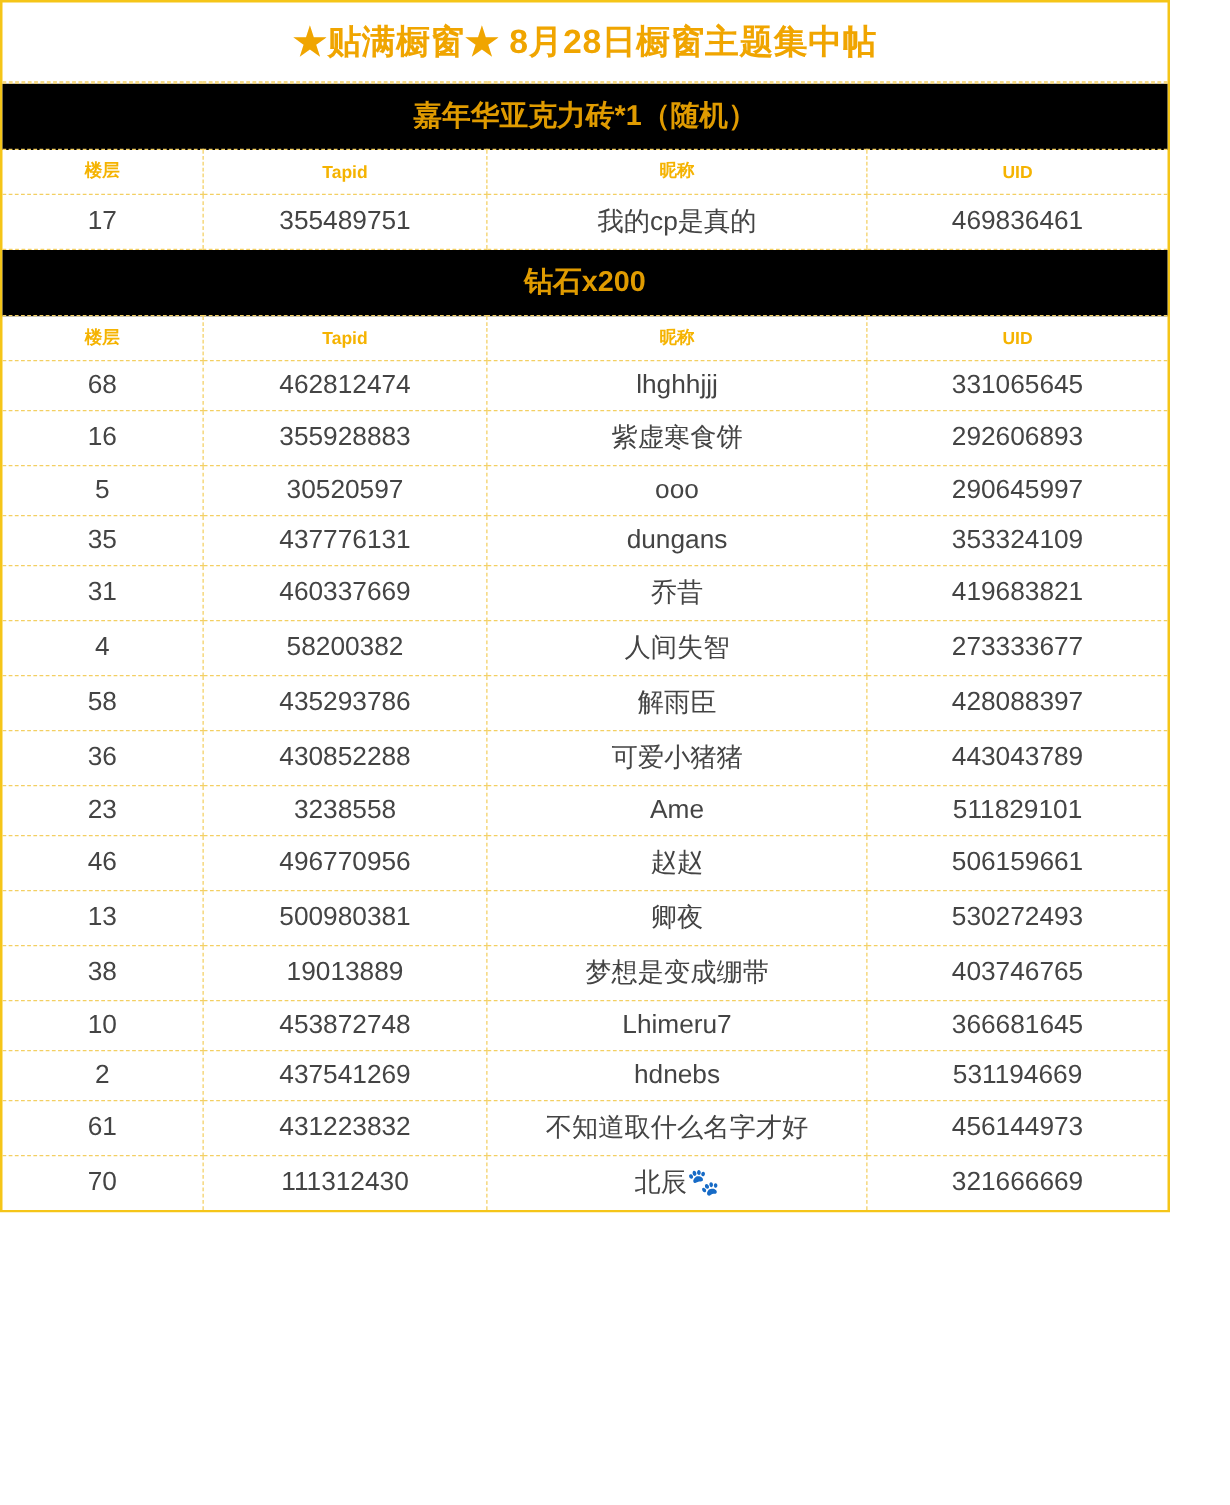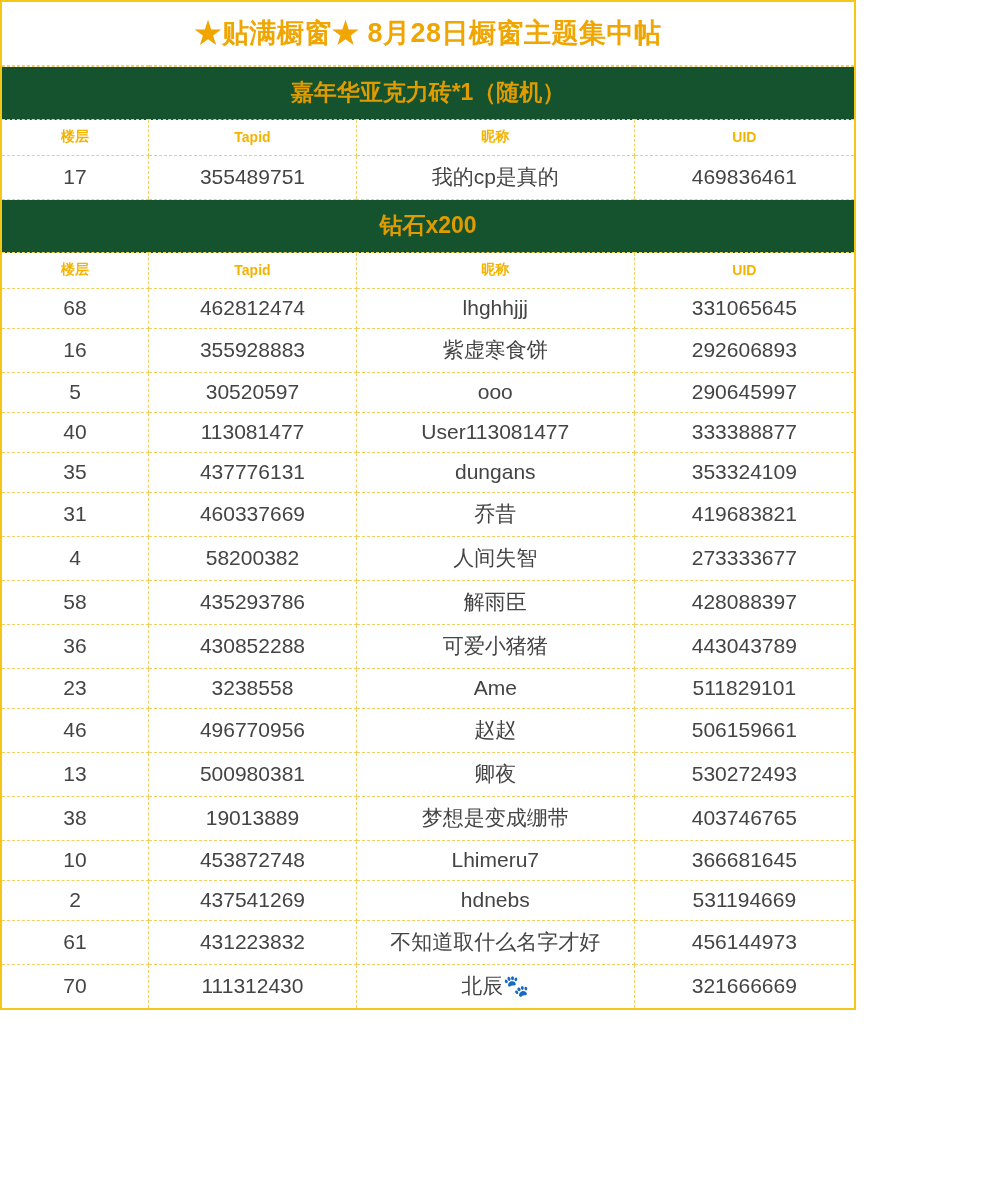--- a/index.html
+++ b/index.html
@@ -6,21 +6,21 @@
     margin: 0;
     padding: 0;
     background: #ffffff;
   }
   body {
     width: 984px;
     font-family: "Liberation Sans", sans-serif;
     color: #3a3a3a;
   }
   .sheet {
-    width: 856px;
+    width: 936px;
     box-sizing: border-box;
     border: 2px solid #f5c518;
     background: #ffffff;
   }
   table.grid {
     width: 100%;
     border-collapse: collapse;
     table-layout: fixed;
   }
   col.c-floor { width: 17.2%; }
@@ -35,21 +35,21 @@
     color: #f0a500;
     padding: 13px 6px 14px 6px;
     border-bottom: 1px dashed #f3cf62;
     letter-spacing: 0.5px;
   }
   .section-row td {
     text-align: center;
     font-size: 23px;
     font-weight: bold;
     color: #e09b00;
-    background: #14532d;
+    background: #000000;
     padding: 10px 6px 11px 6px;
     border-top: 1px dashed #f3cf62;
     border-bottom: 1px dashed #f3cf62;
   }
   .head-row td {
     text-align: center;
     font-size: 14px;
     font-weight: bold;
     color: #f5b301;
     padding: 8px 4px 9px 4px;
@@ -144,26 +144,20 @@
             <td>紫虚寒食饼</td>
             <td>292606893</td>
           </tr>
           <tr class="data-row">
             <td>5</td>
             <td>30520597</td>
             <td>ooo</td>
             <td>290645997</td>
           </tr>
           <tr class="data-row">
-            <td>40</td>
-            <td>113081477</td>
-            <td>User113081477</td>
-            <td>333388877</td>
-          </tr>
-          <tr class="data-row">
             <td>35</td>
             <td>437776131</td>
             <td>dungans</td>
             <td>353324109</td>
           </tr>
           <tr class="data-row">
             <td>31</td>
             <td>460337669</td>
             <td>乔昔</td>
             <td>419683821</td>

